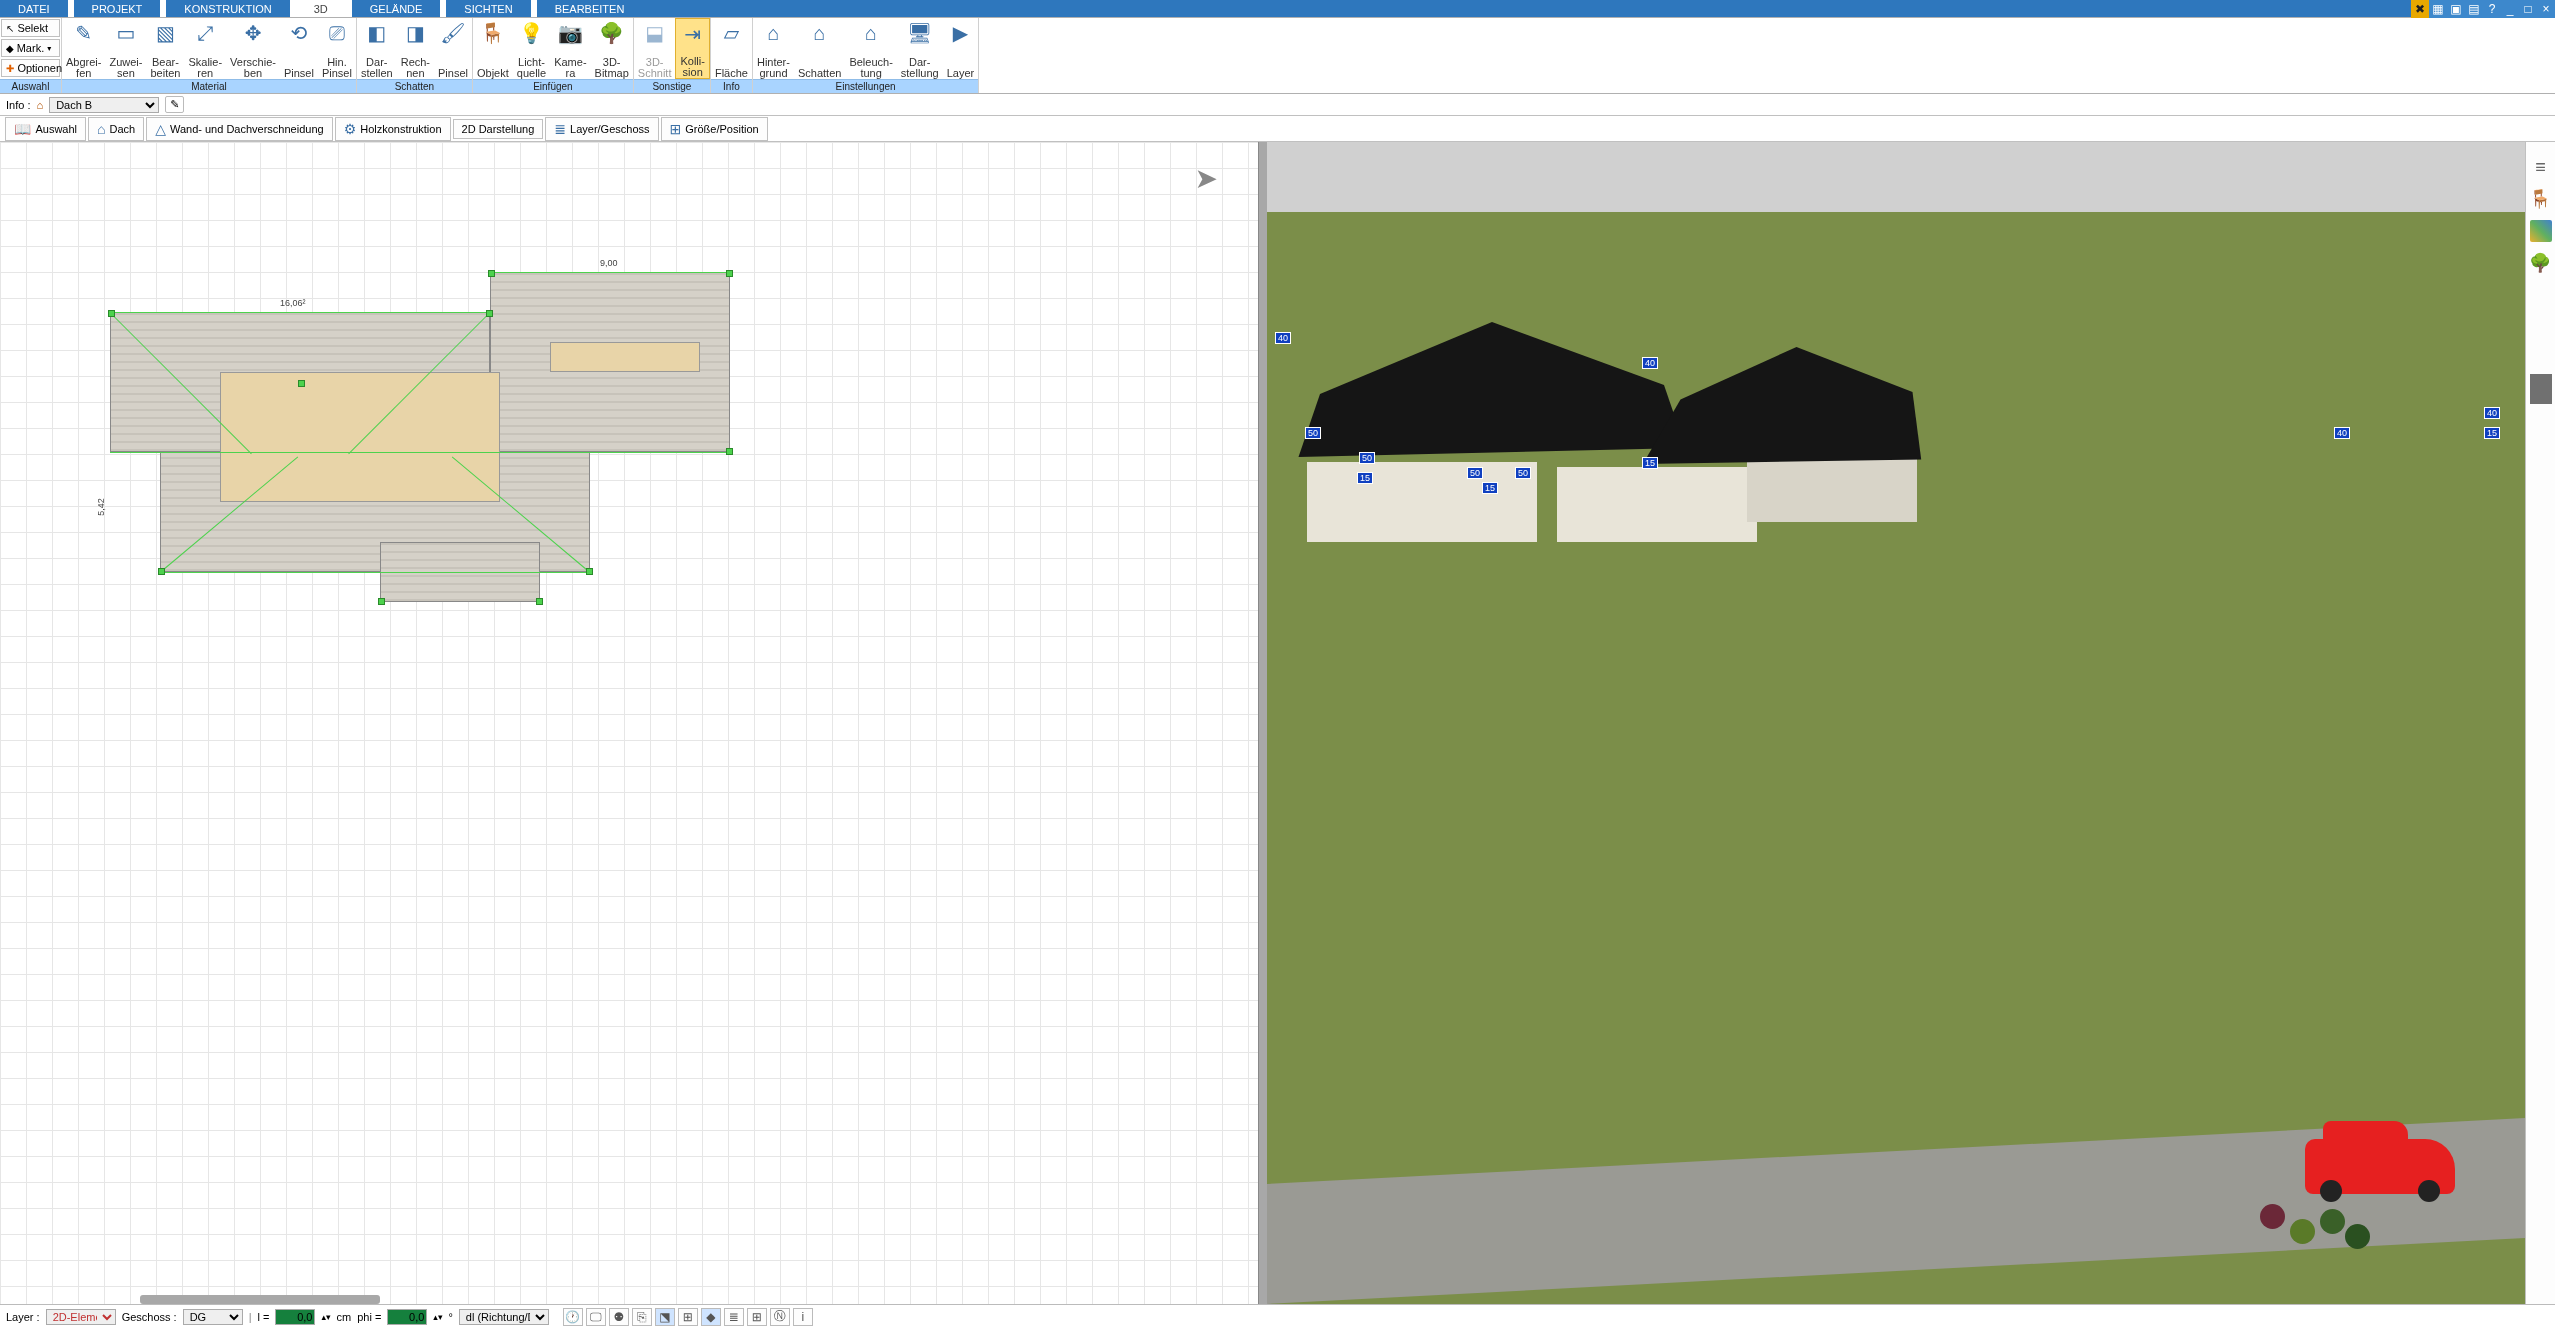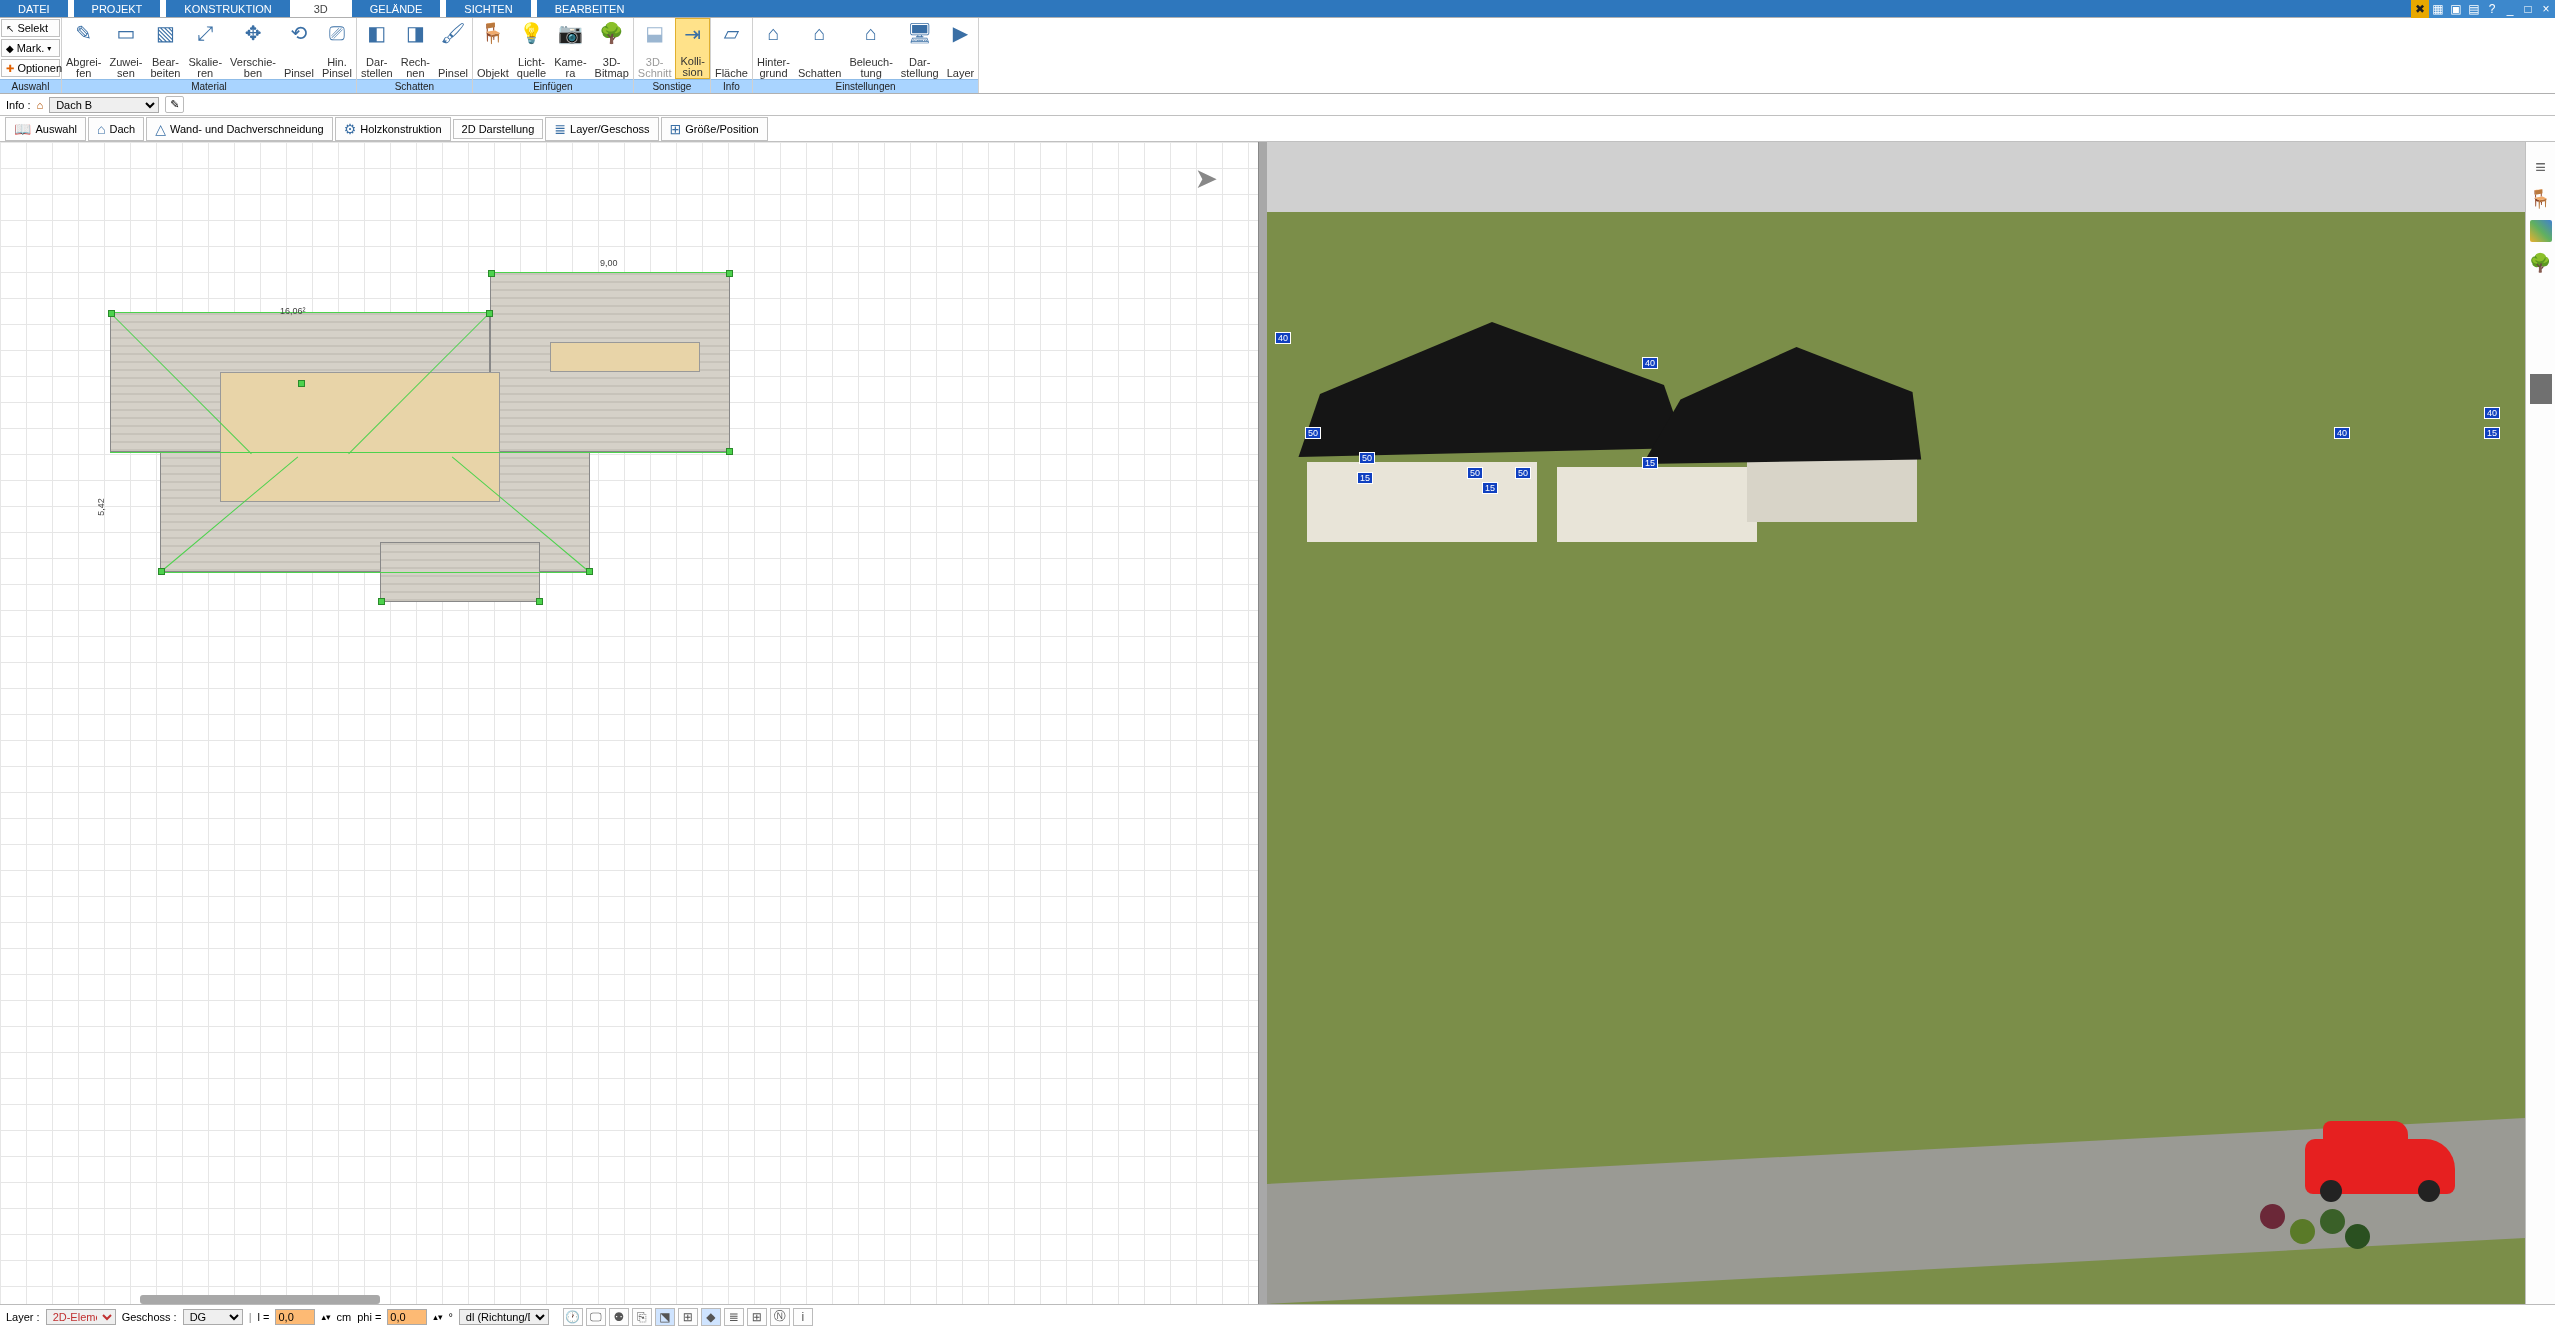--- a/index.html
+++ b/index.html
@@ -59,21 +59,21 @@
 .roof3d{position:absolute;background:#151515;clip-path:polygon(10% 40%,50% 0%,90% 35%,95% 70%,5% 75%)}
 .wall{position:absolute;background:#e8e4d8}
 .car{position:absolute;right:70px;bottom:110px;width:150px;height:55px;background:#e62020;border-radius:10px 30px 8px 8px}
 .car::before{content:"";position:absolute;left:18px;top:-18px;width:85px;height:25px;background:#e62020;border-radius:8px 14px 0 0}
 .car .wheel{position:absolute;bottom:-8px;width:22px;height:22px;background:#222;border-radius:50%}
 .label3d{position:absolute;background:#1040c0;color:#fff;font-size:9px;padding:0 2px;border:1px solid #fff}
 .bush{position:absolute;width:25px;height:25px;background:#3a6028;border-radius:50%}
 
 .bottom-toolbar{display:flex;align-items:center;background:#fff;height:24px;border-top:1px solid #bbb;padding:0 6px;gap:6px;font-size:11px}
 .bottom-toolbar select,.bottom-toolbar input{font-size:11px;border:1px solid #aaa;padding:0 2px;height:16px}
-.bottom-toolbar input{width:40px;text-align:left;background:#fdba74}
+.bottom-toolbar input{width:40px;text-align:right;background:#15803d}
 .bottom-toolbar .sp{color:#888}
 .bottom-icons{display:flex;gap:3px;margin-left:8px}
 .bottom-icons span{width:20px;height:18px;border:1px solid #bbb;display:flex;align-items:center;justify-content:center;cursor:pointer;font-size:12px;color:#555;background:#fdfdfd}
 .bottom-icons span.on{background:#cfe4ff}
 .status-bar{display:flex;align-items:center;background:#ececec;height:18px;border-top:1px solid #bbb;padding:0 4px;font-size:10px;color:#333}
 .status-bar .cell{padding:0 8px;border-right:1px solid #c0c0c0;height:100%;display:flex;align-items:center}
 .status-bar .spacer{flex:1}
 </style>
 </head>
 <body>
@@ -311,21 +311,21 @@
         <div class="handle" style="left:436px;top:48px"></div>
         <div class="handle" style="left:438px;top:8px"></div>
         <div class="handle" style="left:676px;top:8px"></div>
         <div class="handle" style="left:676px;top:186px"></div>
         <div class="handle" style="left:108px;top:306px"></div>
         <div class="handle" style="left:536px;top:306px"></div>
         <div class="handle" style="left:248px;top:118px"></div>
         <div class="handle" style="left:328px;top:336px"></div>
         <div class="handle" style="left:486px;top:336px"></div>
 
-        <div class="dim" style="left:230px;top:44px">16,06²</div>
+        <div class="dim" style="left:230px;top:36px">16,06²</div>
         <div class="dim" style="left:550px;top:-4px">9,00</div>
         <div class="dim" style="left:42px;top:240px;transform:rotate(-90deg)">5,42</div>
       </div>
       <div class="hscroll"></div>
     </div>
 
     <div class="splitter"></div>
 
     <div class="view3d">
       <div class="sky"></div>

